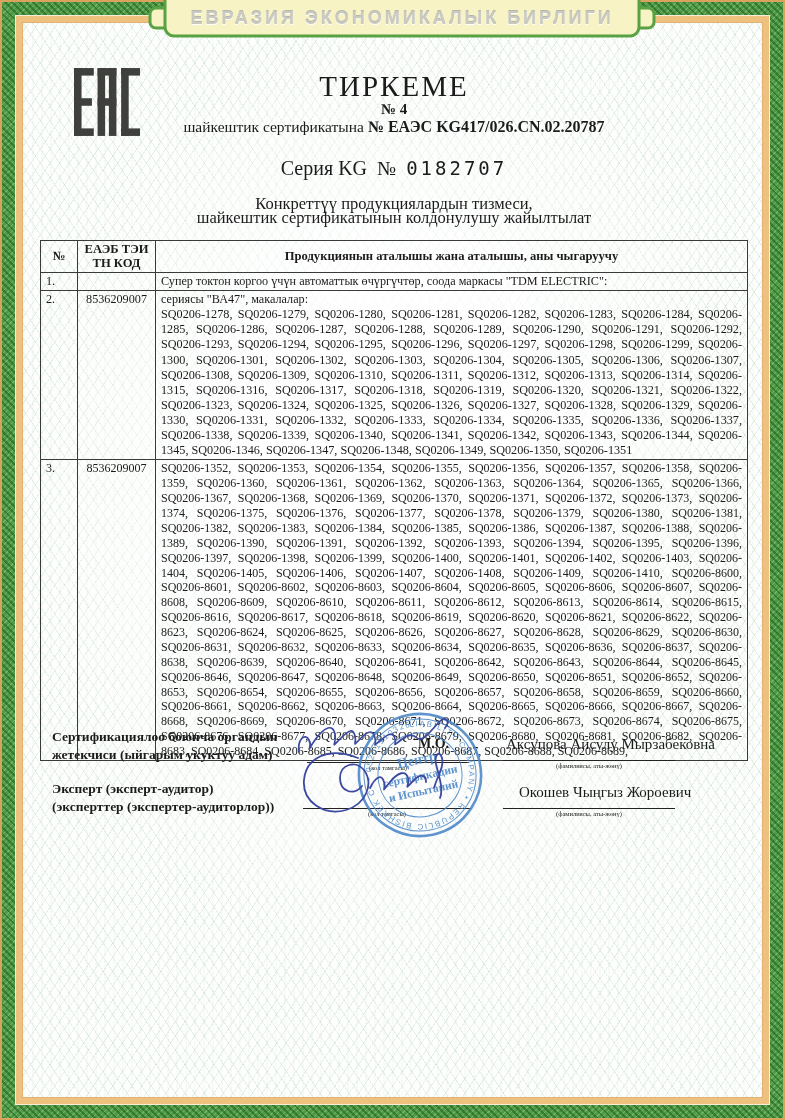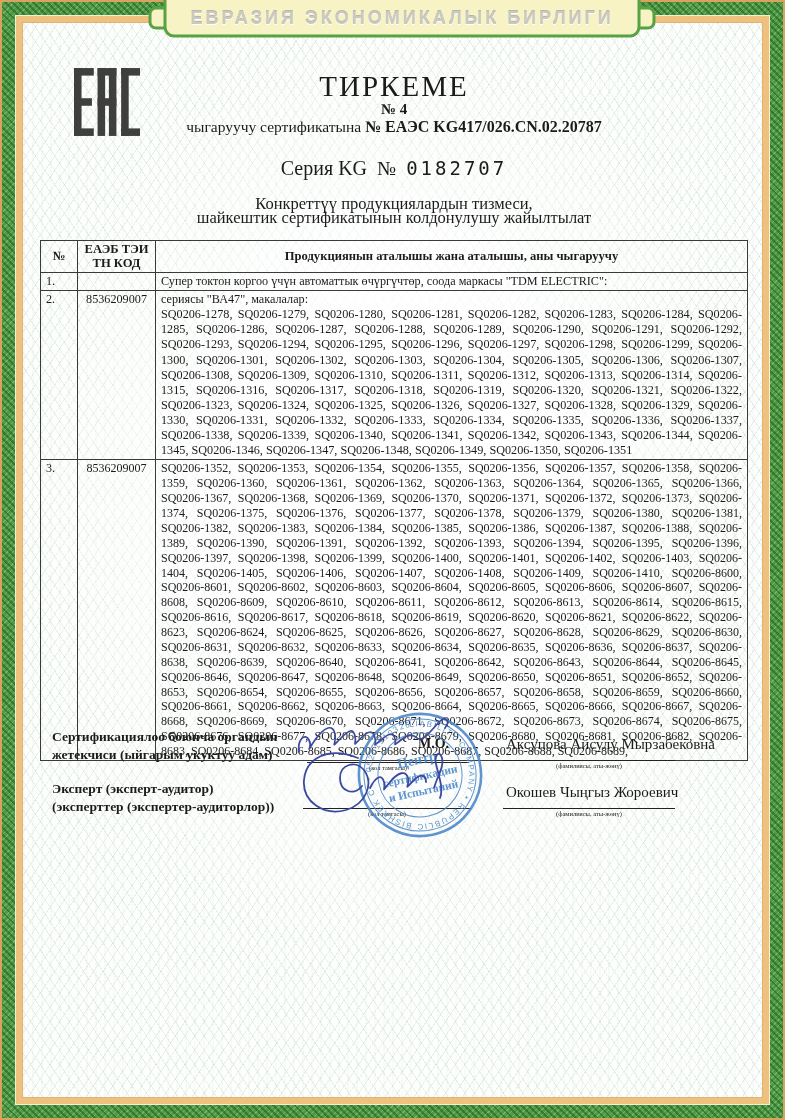--- a/index.html
+++ b/index.html
@@ -102,21 +102,21 @@
           <rect x="25" y="32" width="20" height="8"></rect>
         <rect x="50" y="0" width="8" height="72"></rect>
           <rect x="50" y="0" width="20" height="8"></rect>
         <rect x="50" y="64" width="20" height="8"></rect>
       </g>
     </svg>
   </div>
 
   <div class="centered doc-title abs">ТИРКЕМЕ</div>
   <div class="centered annex-no abs">№ 4</div>
-  <div class="centered cert-line abs"><span>чыгаруучу сертификатына </span><b>№ ЕАЭС KG417/026.CN.02.20787</b></div>
+  <div class="centered cert-line abs"><span>шайкештик сертификатына </span><b>№ ЕАЭС KG417/026.CN.02.20787</b></div>
   <div class="centered series-line abs">
     <span>Серия KG</span>&nbsp;
     <span>№</span>&nbsp;
     <span class="series-num">0182707</span>
   </div>
   <div class="centered subtitle1 abs">Конкреттүү продукциялардын тизмеси,</div>
   <div class="centered subtitle2 abs">шайкештик сертификатынын колдонулушу жайылтылат</div>
 
   <table class="products">
     <colgroup>
@@ -171,21 +171,21 @@
   <div class="abs sig-caption" style="left:307px;top:764px;width:162px;">(кол тамгасы)</div>
   <div class="abs sig-line" style="left:303px;top:808px;width:168px;"></div>
   <div class="abs sig-caption" style="left:303px;top:810px;width:168px;">(кол тамгасы)</div>
 
   <div class="abs mo" style="left:418px;top:736px;">М.О.</div>
 
   <div class="abs sig-name" style="left:506px;top:736px;">Аксупова Айсулу Мырзабековна</div>
   <div class="abs sig-line" style="left:503px;top:760px;width:172px;"></div>
   <div class="abs sig-caption" style="left:503px;top:762px;width:172px;">(фамилиясы, аты-жөнү)</div>
 
-  <div class="abs sig-name" style="left:506px;top:784px;">Окошев Чыңгыз Жороевич</div>
+  <div class="abs sig-name" style="left:519px;top:784px;">Окошев Чыңгыз Жороевич</div>
   <div class="abs sig-line" style="left:503px;top:808px;width:172px;"></div>
   <div class="abs sig-caption" style="left:503px;top:810px;width:172px;">(фамилиясы, аты-жөнү)</div>
 
   <div class="stamp">
     <svg width="150" height="150" viewBox="0 0 150 150">
       <g transform="rotate(-12 75 75)" fill="none" stroke="#4a86c8">
         <circle cx="75" cy="75" r="61" stroke-width="2.6"></circle>
         <circle cx="75" cy="75" r="56" stroke-width="1"></circle>
         <circle cx="75" cy="75" r="42" stroke-width="1"></circle>
         <path id="ringPath" d="M75,26 a49,49 0 1,1 -0.1,0" stroke="none"></path>

